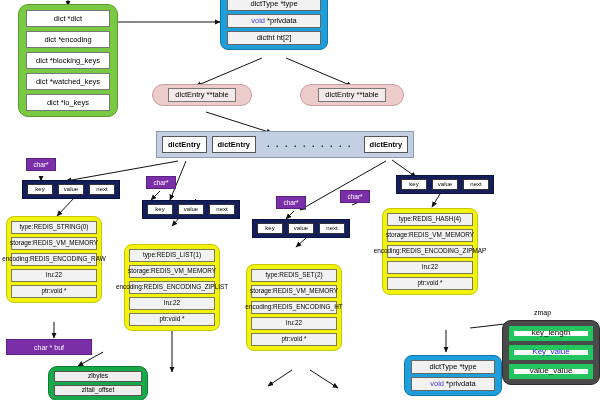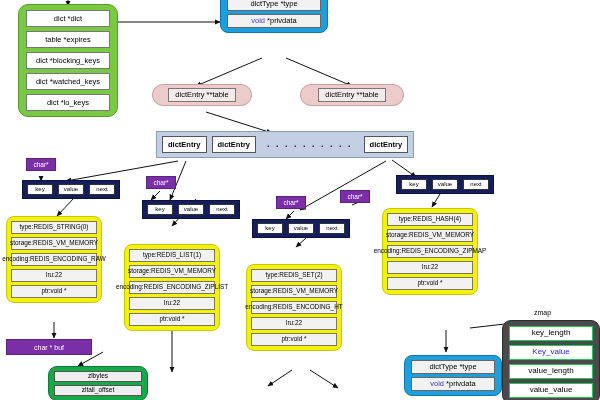--- a/index.html
+++ b/index.html
@@ -80,21 +80,21 @@
     background:#17a84a;border:1px solid #0f7a35;border-radius:9px;
     padding:4px 5px;display:flex;flex-direction:column;gap:3px;
   }
   .dgreen-shell .rowbox{background:#eeeeee;border:1px solid #555;height:11px;font-size:6.5px;}
 
   
   .grey-shell{
     background:#4a4a4a;border:1px solid #2c2c2c;border-radius:9px;
     padding:5px 6px;display:flex;flex-direction:column;gap:4px;
   }
-  .grey-shell .rowbox{background:#ffffff;border:1px solid #22c55e;height:15px;font-size:8px;}
+  .grey-shell .rowbox{background:#ffffff;border:5px solid #22c55e;height:15px;font-size:8px;}
 
   .kw-void{color:#3b3bdc;text-align:center;}
   .kw-blue{color:#2222ee;}
 
   .freelabel{position:absolute;font-size:7px;color:#000;}
 </style>
 </head>
 <body>
 
 <div id="canvas">
@@ -136,31 +136,32 @@
       <path d="M172,318 L172,372"></path>
       <path d="M292,370 L268,386"></path>
       <path d="M310,370 L338,388"></path>
       <path d="M446,330 L446,352"></path>
       <path d="M470,328 L522,322"></path>
     </g>
   </svg>
 
   <div class="node green-shell" style="left:18px;top:4px;width:100px;">
     <div class="rowbox">dict *dict</div>
-    <div class="rowbox">table *expires</div>
+    <div class="rowbox">dict *encoding</div>
     <div class="rowbox">dict *blocking_keys</div>
     <div class="rowbox">dict *watched_keys</div>
     <div class="rowbox">dict *lo_keys</div>
   </div>
 
   <div class="node blue-shell" style="left:220px;top:-8px;width:108px;">
     <div class="rowbox">dictType *type</div>
     <div class="rowbox">
       <span class="kw-void">void</span>&nbsp;*privdata
     </div>
+    <div class="rowbox">dictht ht[2]</div>
   </div>
 
   <div class="node pink-shell" style="left:152px;top:84px;width:100px;">
     <div class="rowbox">dictEntry **table</div>
   </div>
   <div class="node pink-shell" style="left:300px;top:84px;width:104px;">
     <div class="rowbox">dictEntry **table</div>
   </div>
 
   <div class="node bucket-shell" style="left:156px;top:131px;font-weight:bold;">
@@ -243,17 +244,16 @@
     <div class="rowbox">
       <span class="kw-void">void</span>&nbsp;*privdata
     </div>
   </div>
 
   <div class="freelabel" style="left:534px;top:309px;">zmap</div>
 
   <div class="node grey-shell" style="left:502px;top:320px;width:98px;">
     <div class="rowbox">key_length</div>
     <div class="rowbox kw-blue">Key_value</div>
-    <div class="rowbox">value_length</div>
     <div class="rowbox">value_value</div>
   </div>
 
 </div>
 
 </body></html>

